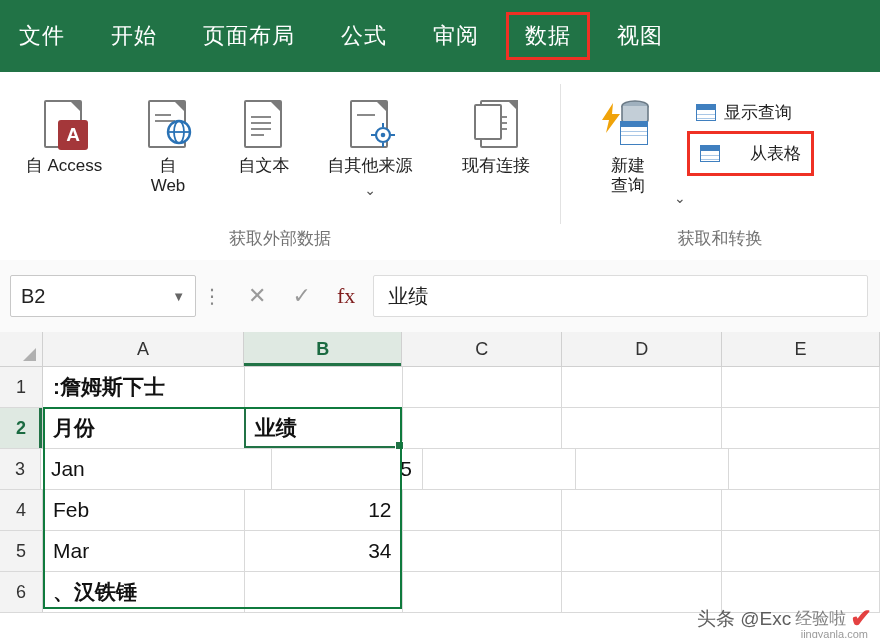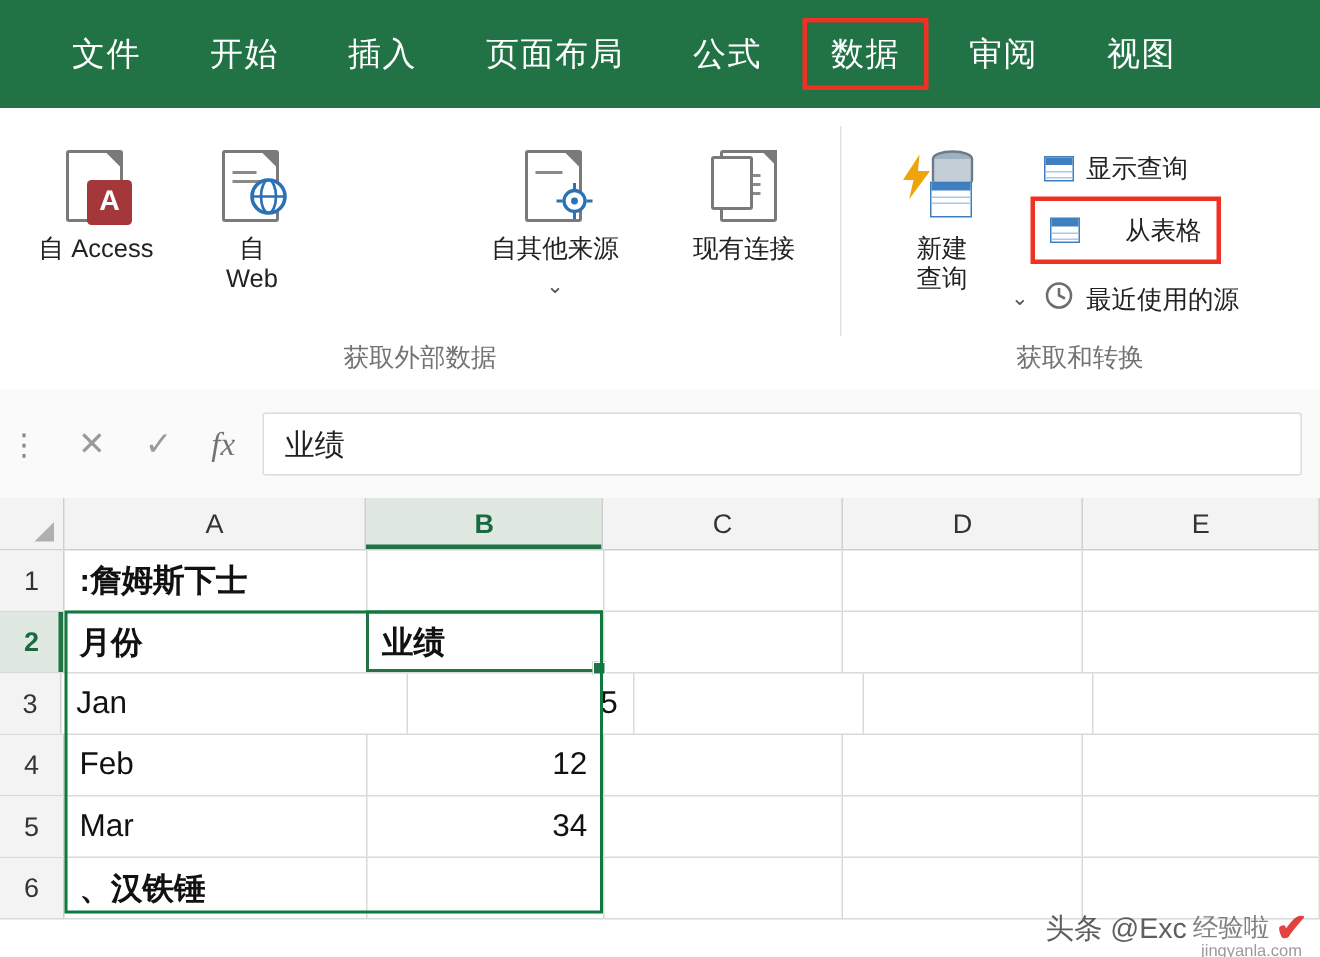--- a/index.html
+++ b/index.html
@@ -23,21 +23,21 @@
   .tabbar {
     position: absolute;
     left: 0; top: 0;
     width: 880px; height: 72px;
     background: #217346;
   }
   .tabs {
     display: flex;
     align-items: center;
     height: 72px;
-    padding-left: 32px;
+    padding-left: 3px;
     box-sizing: border-box;
   }
   .tab {
     color: #ffffff;
     font-size: 22px;
     letter-spacing: 1px;
     padding: 6px 16px;
     margin-right: 14px;
     white-space: nowrap;
     position: relative;
@@ -189,21 +189,21 @@
     letter-spacing: 2px;
   }
   .fbtns {
     display: flex;
     align-items: center;
     gap: 26px;
     padding: 0 18px;
     color: #9a9a9a;
     font-size: 22px;
   }
-  .fbtns .fx { color: #737373; font-style: italic; font-family: "Liberation Serif", serif; }
+  .fbtns .fx { color: #7f1d1d; font-family: "Liberation Serif", serif; }
   .fvalue {
     flex: 1;
     height: 42px;
     background: #ffffff;
     border: 1px solid #dcdcdc;
     border-radius: 2px;
     margin-right: 12px;
     display: flex;
     align-items: center;
     padding-left: 14px;
@@ -331,25 +331,24 @@
 </style>
 </head>
 <body>
 
 <div class="app">
 
   <div class="tabbar">
     <div class="tabs">
       <div class="tab">文件</div>
       <div class="tab">开始</div>
-      <div class="tab">插入</div>
       <div class="tab">页面布局</div>
       <div class="tab">公式</div>
+      <div class="tab">审阅</div>
       <div class="tab active highlight">数据</div>
-      <div class="tab">审阅</div>
       <div class="tab">视图</div>
     </div>
   </div>
 
   <div class="ribbon">
 
     <div class="group" style="left:0; width:560px;">
 
       <div class="bigbtn" style="left:18px; top:22px;">
         <div class="glyph">
@@ -375,20 +374,33 @@
                 <ellipse cx="14" cy="14" rx="5" ry="11" fill="none" stroke="#2a72b5" stroke-width="1.8"></ellipse>
                 <line x1="3" y1="14" x2="25" y2="14" stroke="#2a72b5" stroke-width="1.8"></line>
               </svg>
             </div>
           </div>
         </div>
         <div class="cap">自
 Web</div>
       </div>
 
+      <div class="bigbtn" style="left:218px; top:22px;">
+        <div class="glyph">
+          <div class="doc-icon">
+            <div class="page"></div>
+            <div class="fold"></div>
+            <div class="line" style="top:16px;width:20px;"></div>
+            <div class="line" style="top:22px;width:20px;"></div>
+            <div class="line" style="top:28px;width:20px;"></div>
+            <div class="line" style="top:34px;width:13px;"></div>
+          </div>
+        </div>
+        <div class="cap">自文本</div>
+      </div>
 
       <div class="bigbtn" style="left:310px; top:22px; width:120px;">
         <div class="glyph">
           <div class="doc-icon">
             <div class="page"></div>
             <div class="fold"></div>
             <div class="line" style="top:14px;width:18px;"></div>
             <div class="badge" style="right:-6px;bottom:-2px;">
               <svg width="26" height="26" viewBox="0 0 26 26">
                 <circle cx="13" cy="13" r="7" fill="#ffffff" stroke="#2a72b5" stroke-width="2.2"></circle>
@@ -448,35 +460,30 @@
       <div class="smallbtn" style="left:130px; top:26px;">
         <span class="table-glyph"></span>
         <span>显示查询</span>
       </div>
 
       <div class="smallbtn highlight" style="left:130px; top:62px; padding:8px 10px;">
         <span class="table-glyph"></span>
         <span>从表格</span>
       </div>
 
-      <div class="smallbtn" style="left:130px; top:112px;">
-        <span>
-          <svg width="20" height="20" viewBox="0 0 20 20">
-            <circle cx="10" cy="10" r="8" fill="none" stroke="#6d6d6d" stroke-width="1.7"></circle>
-            <polyline points="10,5 10,10 14,12" fill="none" stroke="#6d6d6d" stroke-width="1.7"></polyline>
-          </svg>
-        </span>
-        <span>最近使用的源</span>
-      </div>
 
       <div class="group-label">获取和转换</div>
     </div>
   </div>
 
   <div class="formulabar">
+    <div class="namebox">
+      <span>B2</span>
+      <span style="color:#666;font-size:13px;">▼</span>
+    </div>
     <div class="dots">⋮</div>
     <div class="fbtns">
       <span>✕</span>
       <span>✓</span>
       <span class="fx">fx</span>
     </div>
     <div class="fvalue">业绩</div>
   </div>
 
   <div class="grid">

